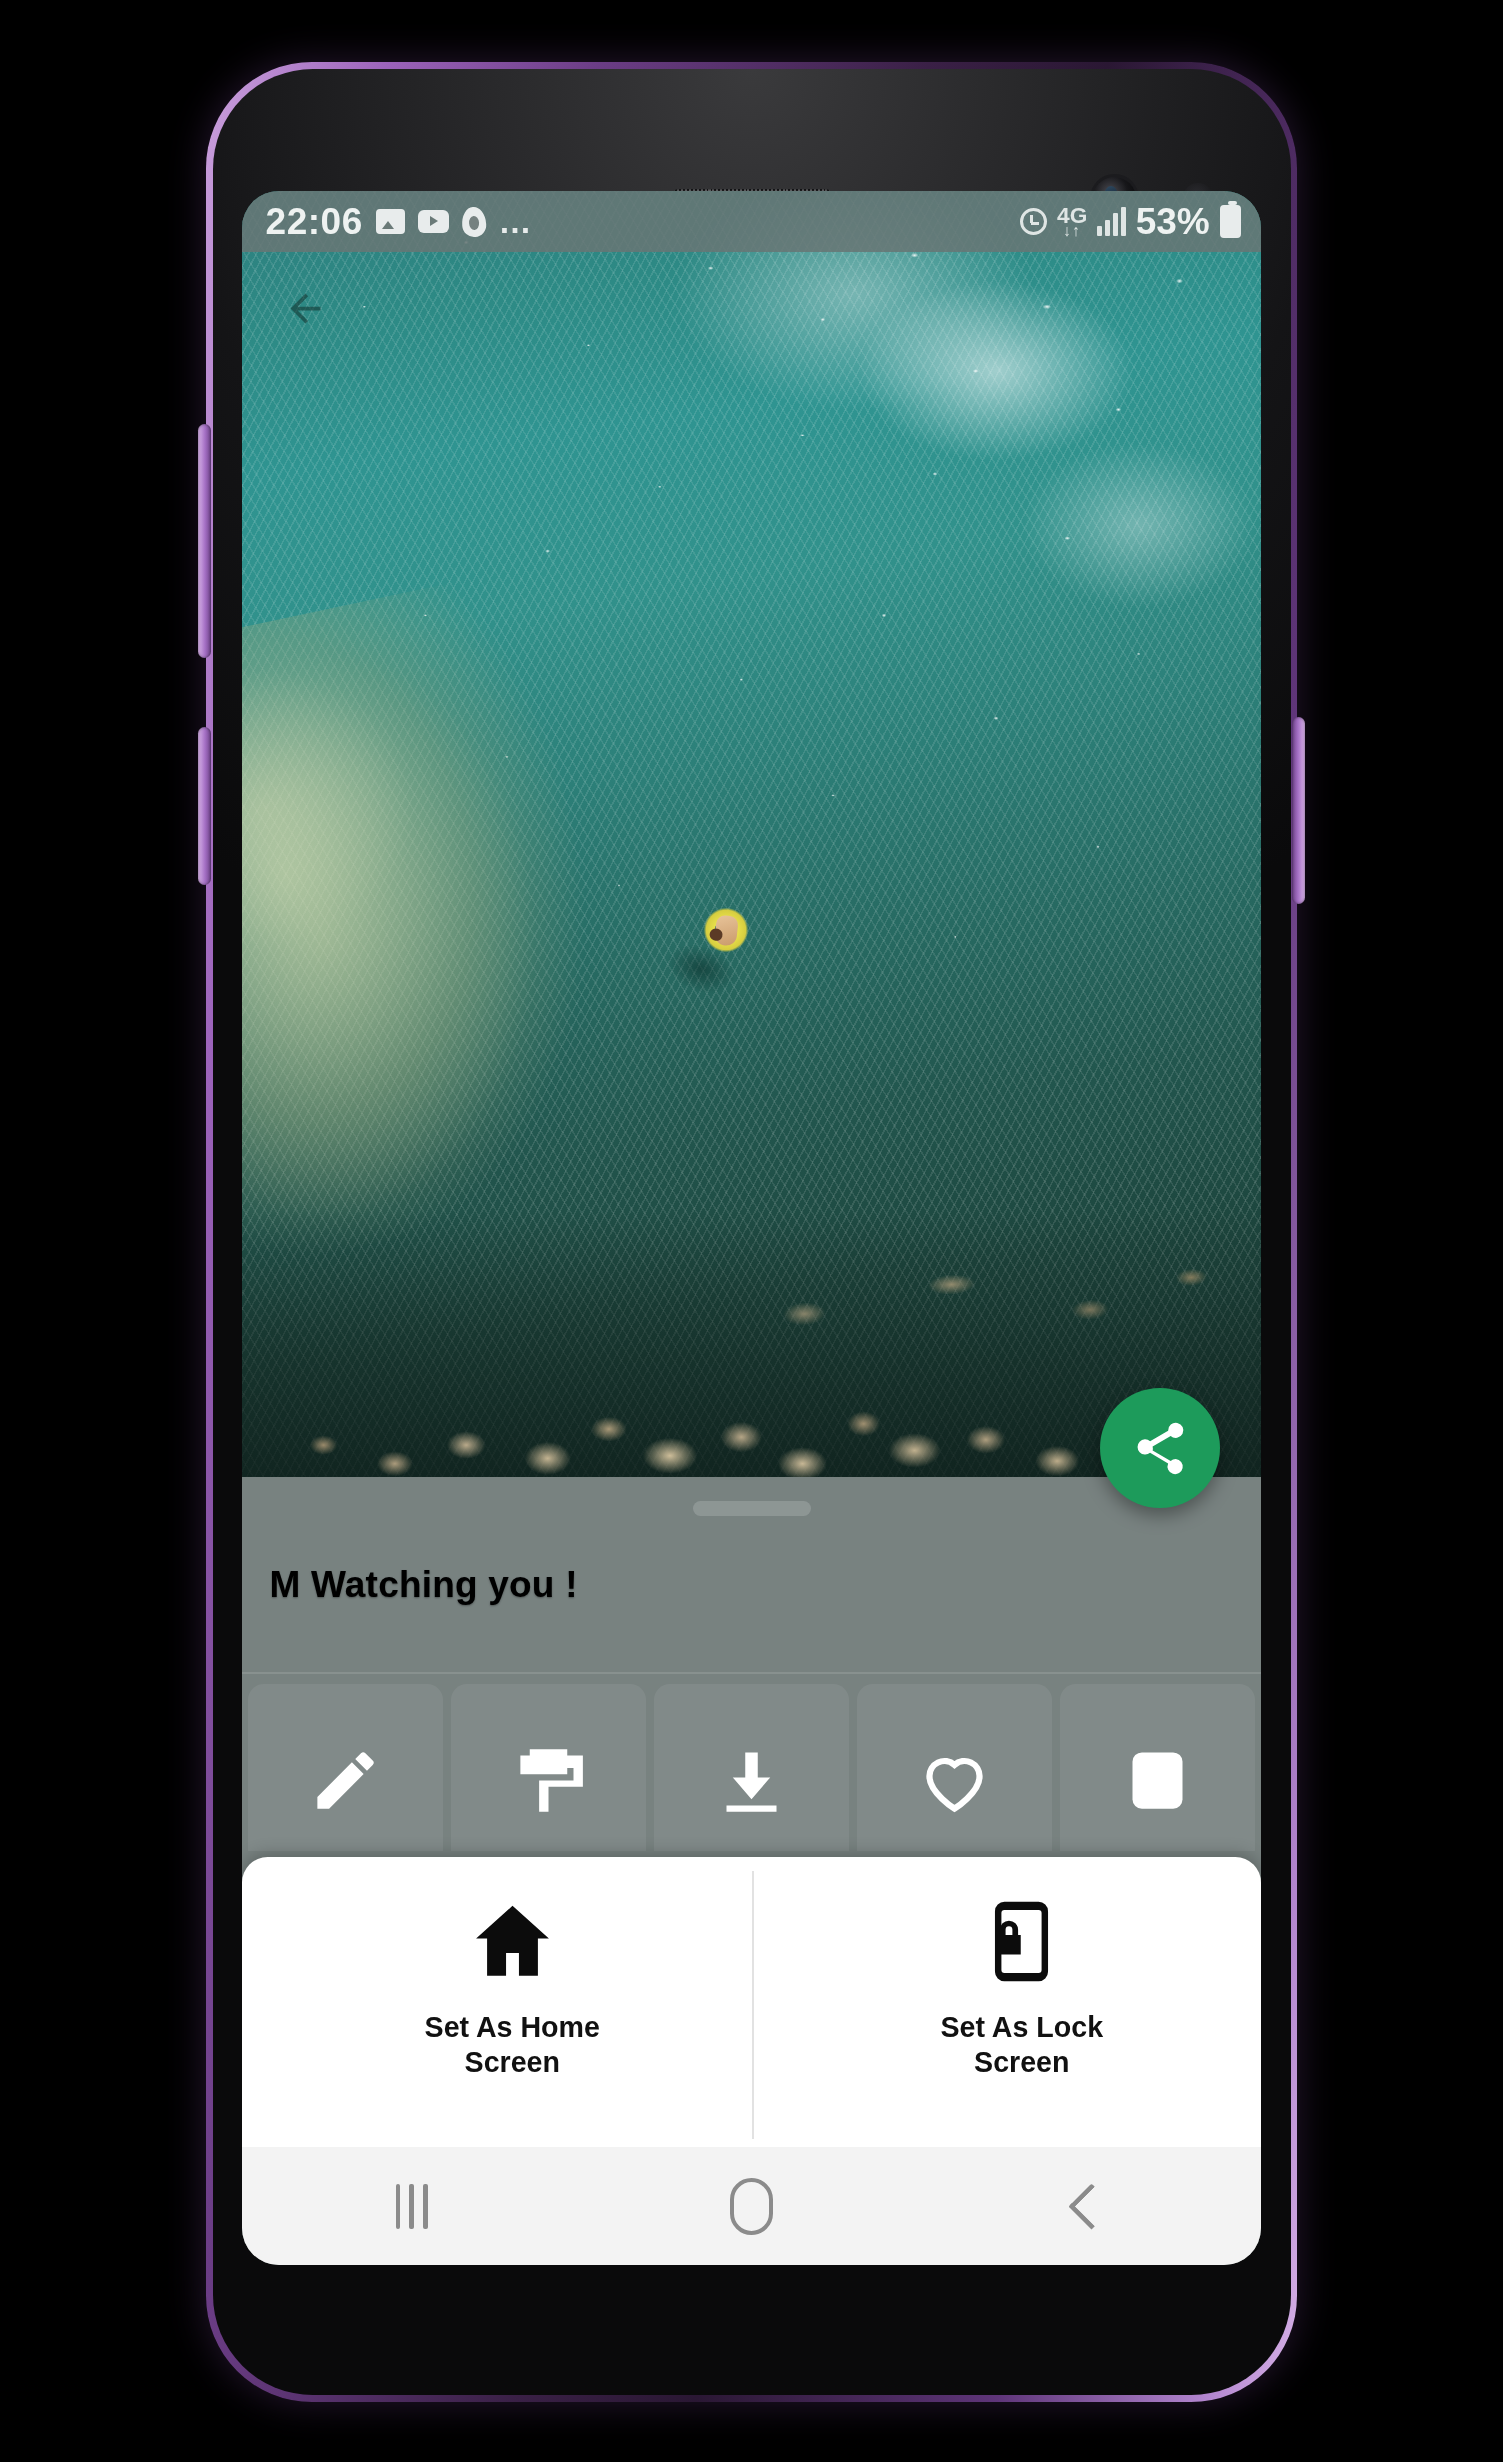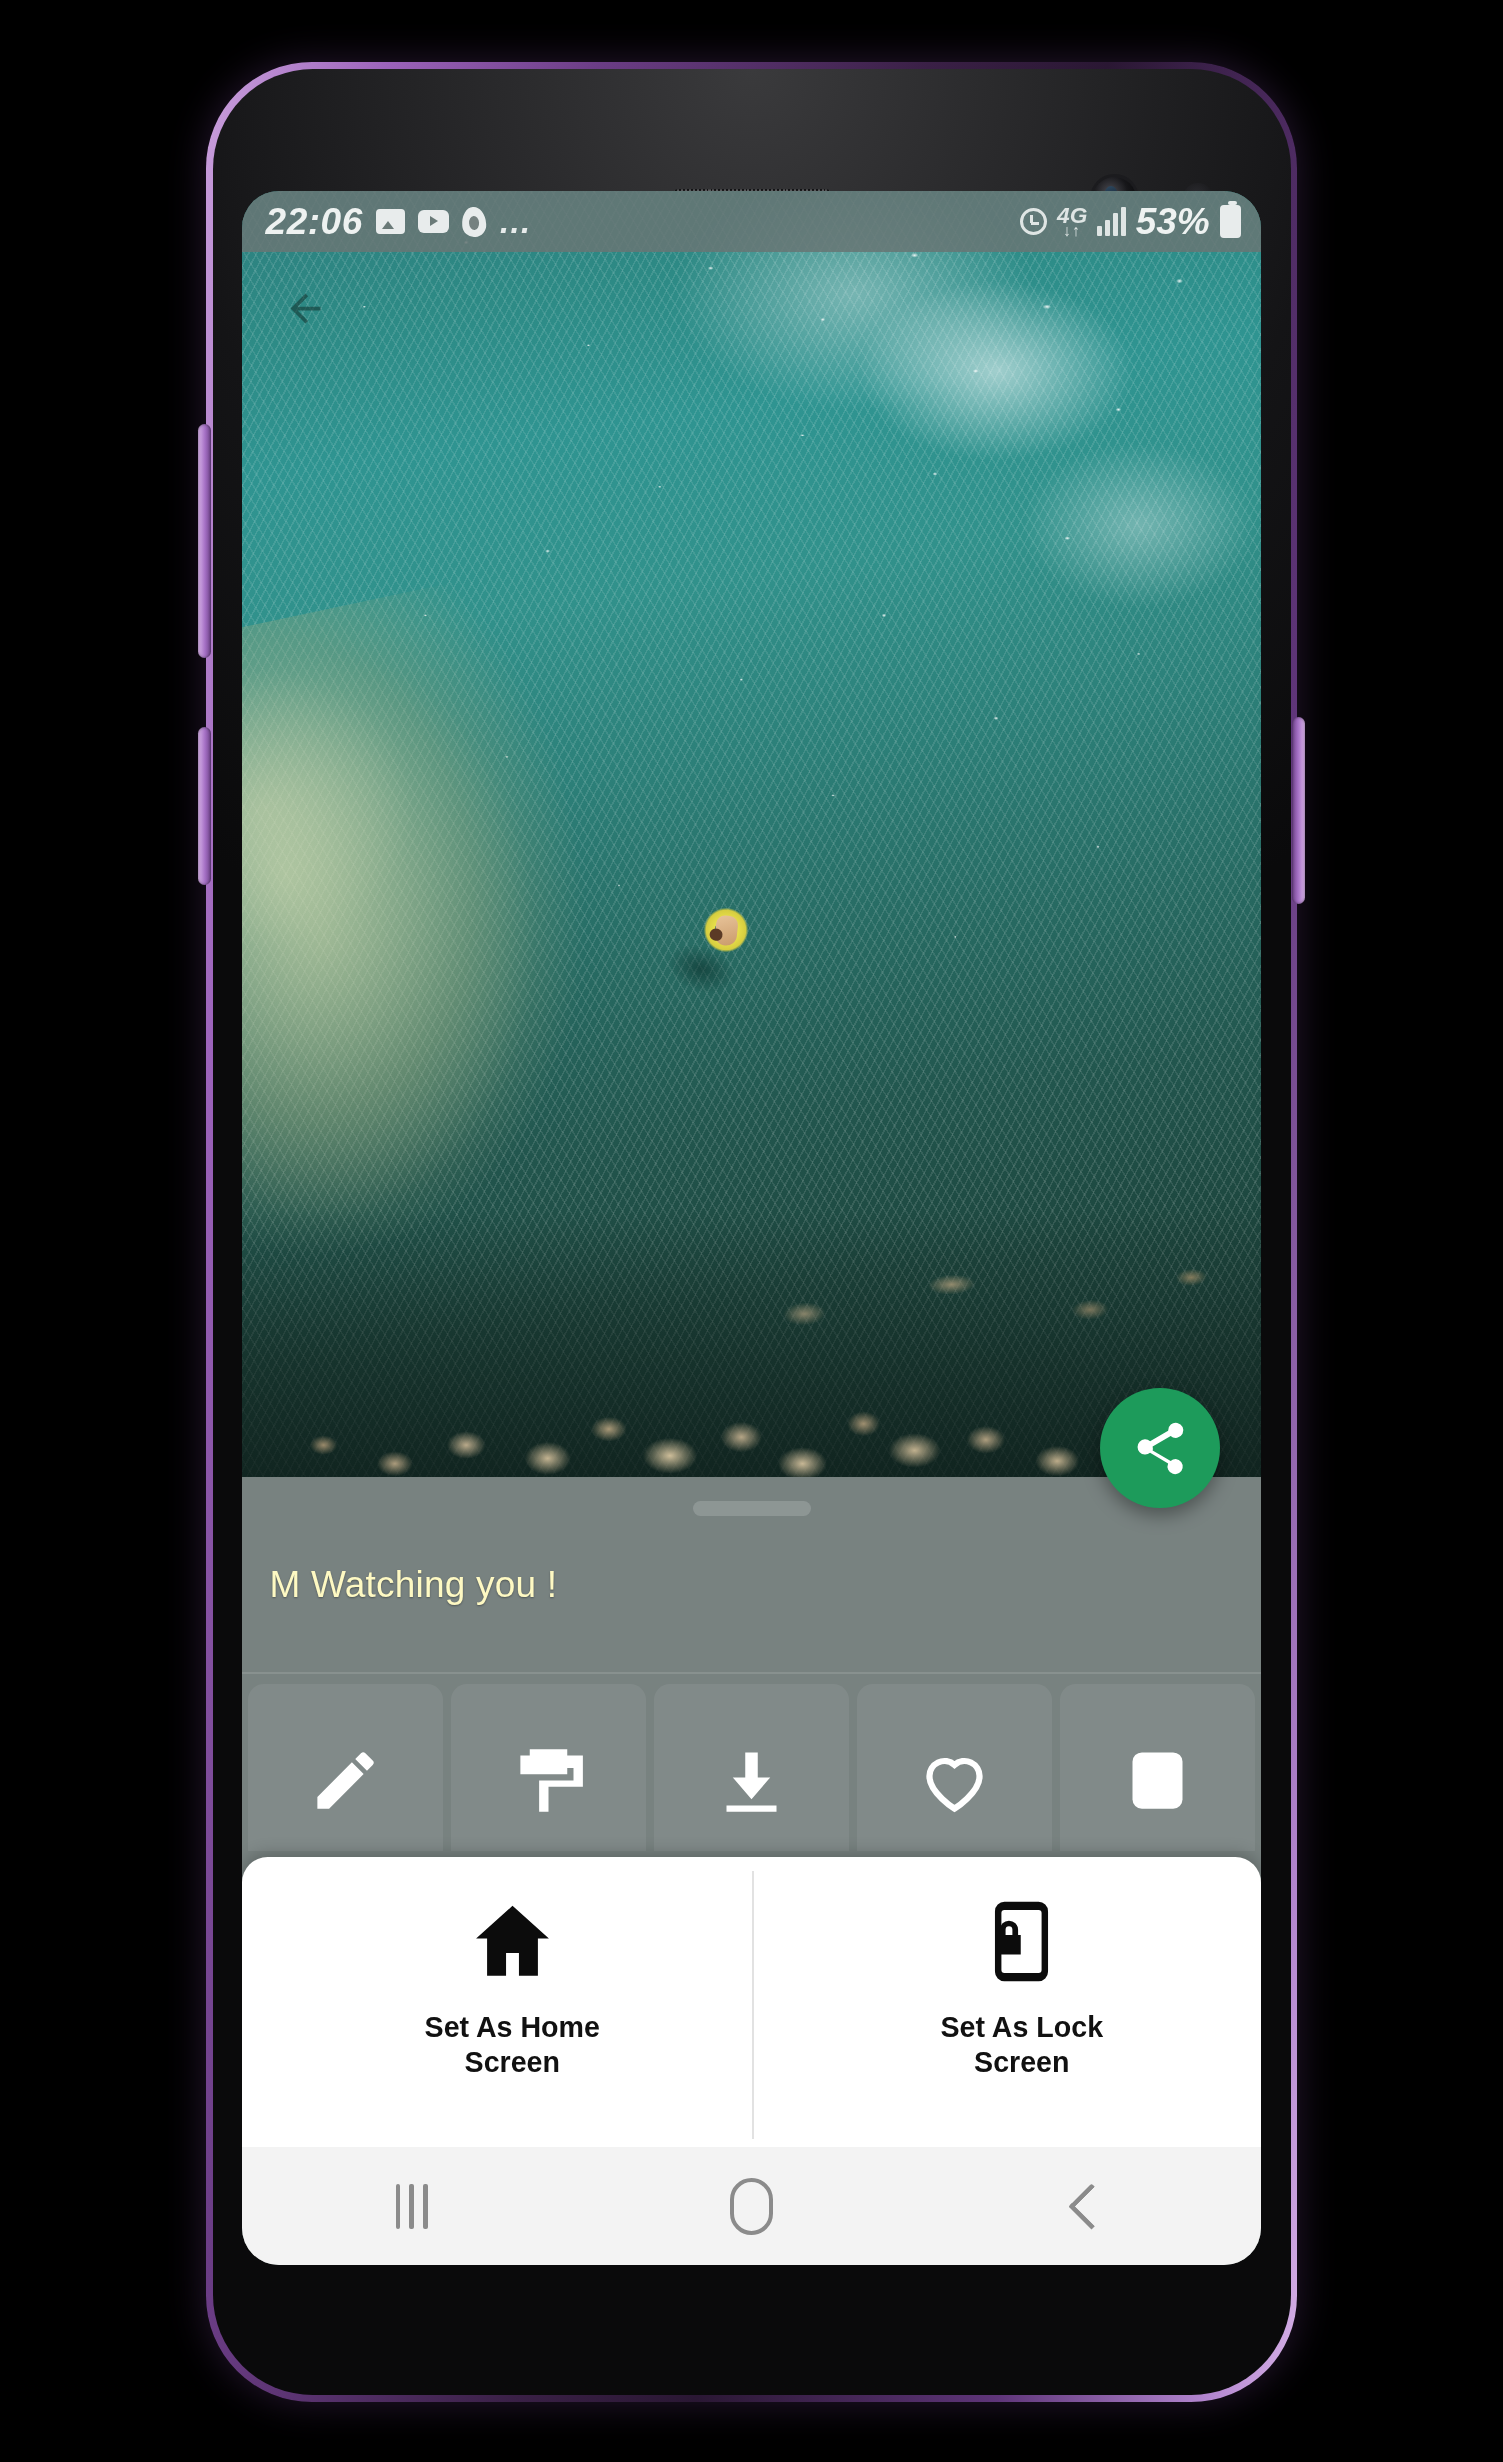--- a/index.html
+++ b/index.html
@@ -85,21 +85,21 @@
     overflow:hidden;
     background:#222;
   }
 
   
   .statusbar{
     position:absolute; left:0; top:0; width:100%; height:61px;
     display:flex; align-items:center; justify-content:space-between;
     padding:0 19.7px 0 23.6px;
     background:rgba(104,118,116,.86);
-    color:#eef2f1; z-index:40;font-style:italic;
+    color:#eef2f1; z-index:40;
   }
   .sb-left{ display:flex; align-items:center; gap:12.8px; }
   .sb-right{ display:flex; align-items:center; gap:9.9px; }
   .sb-time{ font-size:37px; font-weight:700; letter-spacing:0.5px; line-height:1; }
   .sb-pct{ font-size:37px; font-weight:700; line-height:1; }
   .ic{ display:inline-flex; align-items:center; justify-content:center; }
 
   .ic-img{ width:29.6px; height:25.6px; border:3px solid #e8ecec; border-radius:3.9px;
            position:relative; background:#e8ecec; }
   .ic-img::after{ content:""; position:absolute; left:3px; bottom:2px;
@@ -259,21 +259,21 @@
   .sheet{
     position:absolute; left:0; top:1286px; width:100%; height:788px;
     background:#788280;
   }
   .drag-handle{
     position:absolute; left:50%; transform:translateX(-50%); top:23.6px;
     width:118px; height:15.8px; border-radius:7.9px; background:rgba(255,255,255,.16);
   }
   .wall-title{
     position:absolute; left:27.6px; top:87px;
-    font-size:37px; font-weight:400; color:#fef9c3;
+    font-size:37px; font-weight:700; color:#000000;
     text-shadow:0 1px 2px rgba(0,0,0,.35);
     letter-spacing:0.2px;
   }
   .sheet-divider{
     position:absolute; left:0; top:195px; width:100%; height:2px;
     background:rgba(255,255,255,.12);
   }
 
   
   .fab{

